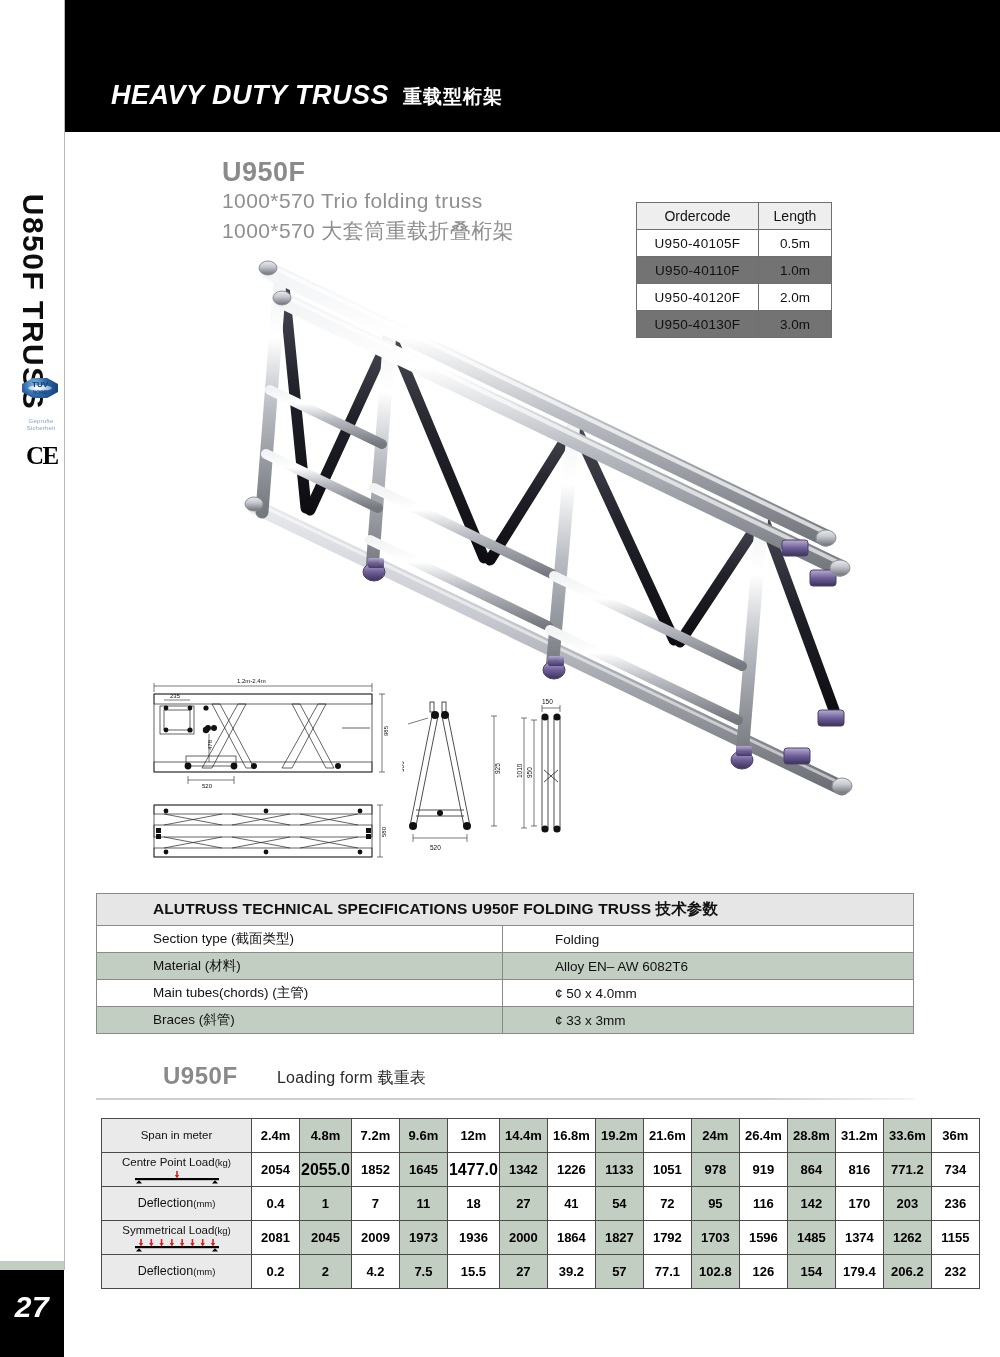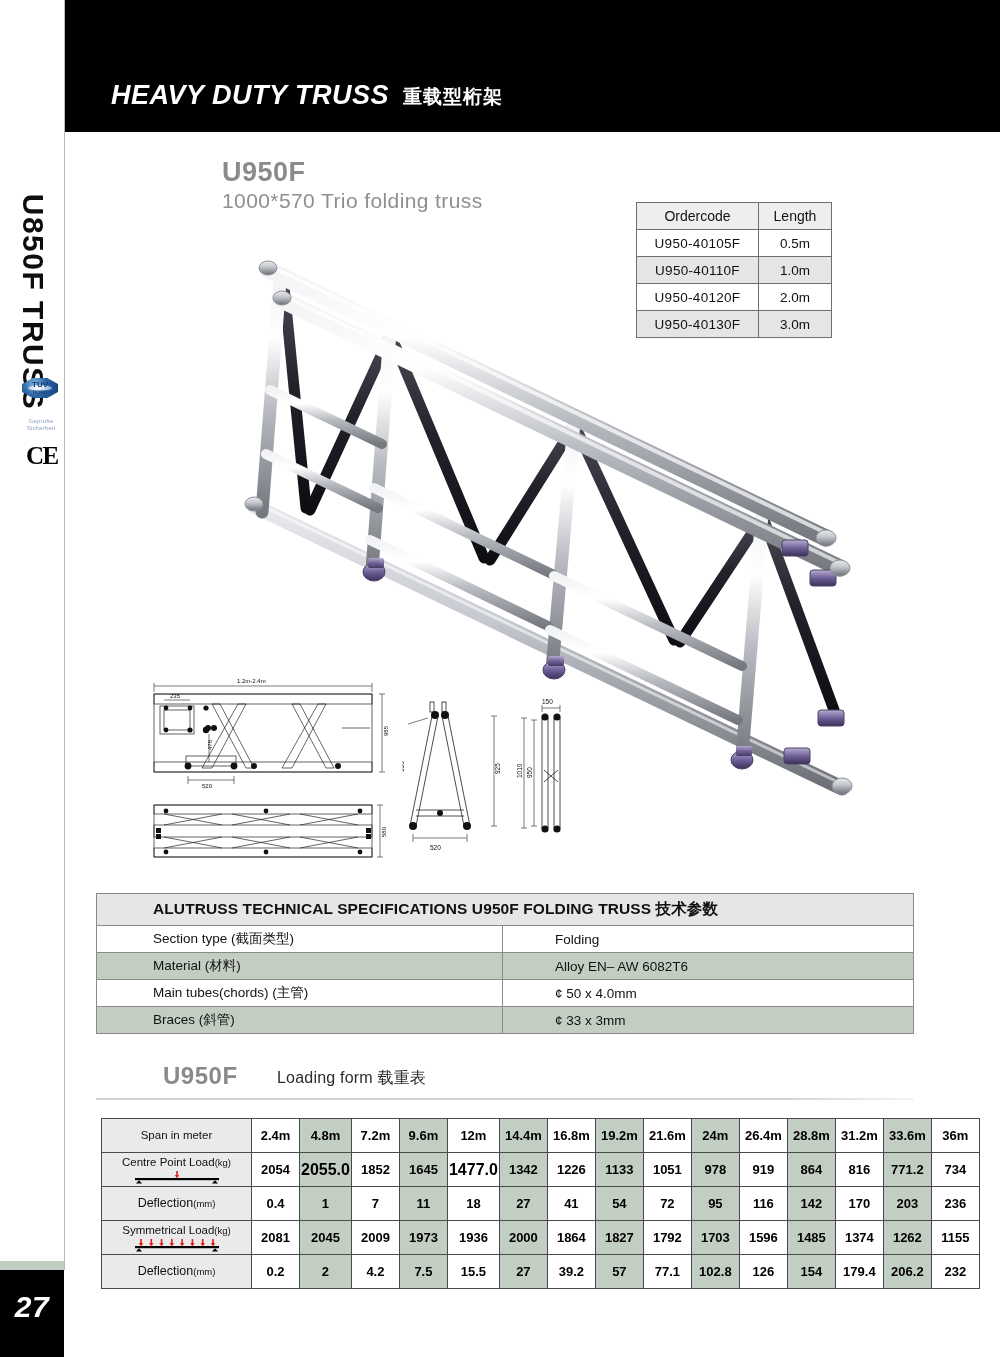--- a/index.html
+++ b/index.html
@@ -104,21 +104,21 @@
     border-collapse: collapse; font-size: 13.5px; color: #111;
   }
   .oc-table th, .oc-table td {
     border: 1px solid #6f6f6f;
     height: 27px; padding: 0 0; text-align: center; font-weight: normal;
     white-space: nowrap;
   }
   .oc-table th { background: #eeeeee; font-size: 14px; }
   .oc-table td.code { text-align: center; min-width: 122px; letter-spacing: .3px; }
   .oc-table td.len { min-width: 73px; }
-  .oc-table tr.alt td { background: #e5e5e5; margin-left: 28px; }
+  .oc-table tr.alt td { background: #737373; margin-left: 28px; }
 
   
   .render-wrap { position: absolute; left: 222px; top: 240px; width: 640px; height: 560px; }
 
   
   .dwg { position: absolute; }
   .dwg svg { display: block; }
 
   
   .spec-table {
@@ -193,20 +193,21 @@
     <div class="footer-block"></div>
     <div class="page-num">27</div>
   </div>
 
   <div class="header-bar"></div>
   <div class="header-title">HEAVY DUTY TRUSS</div>
   <div class="header-cn">重载型桁架</div>
 
   <div class="prod-code">U950F</div>
   <div class="prod-line1">1000*570   Trio folding  truss</div>
+  <div class="prod-line2">1000*570  大套筒重载折叠桁架</div>
 
   <table class="oc-table">
     <tbody>
         <tr>
       <th>Ordercode</th>
       <th>Length</th>
     </tr>
     <tr>
       <td class="code">U950-40105F</td>
       <td class="len">0.5m</td>

